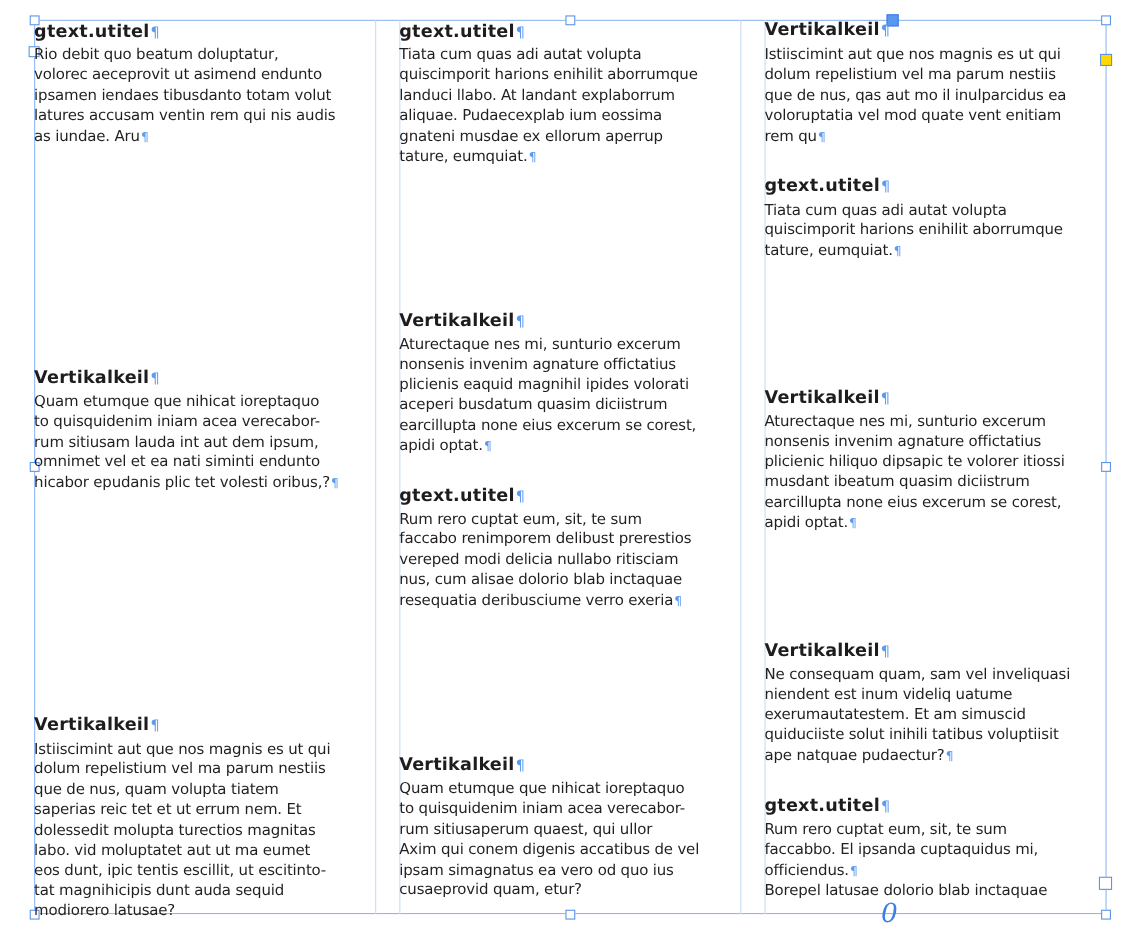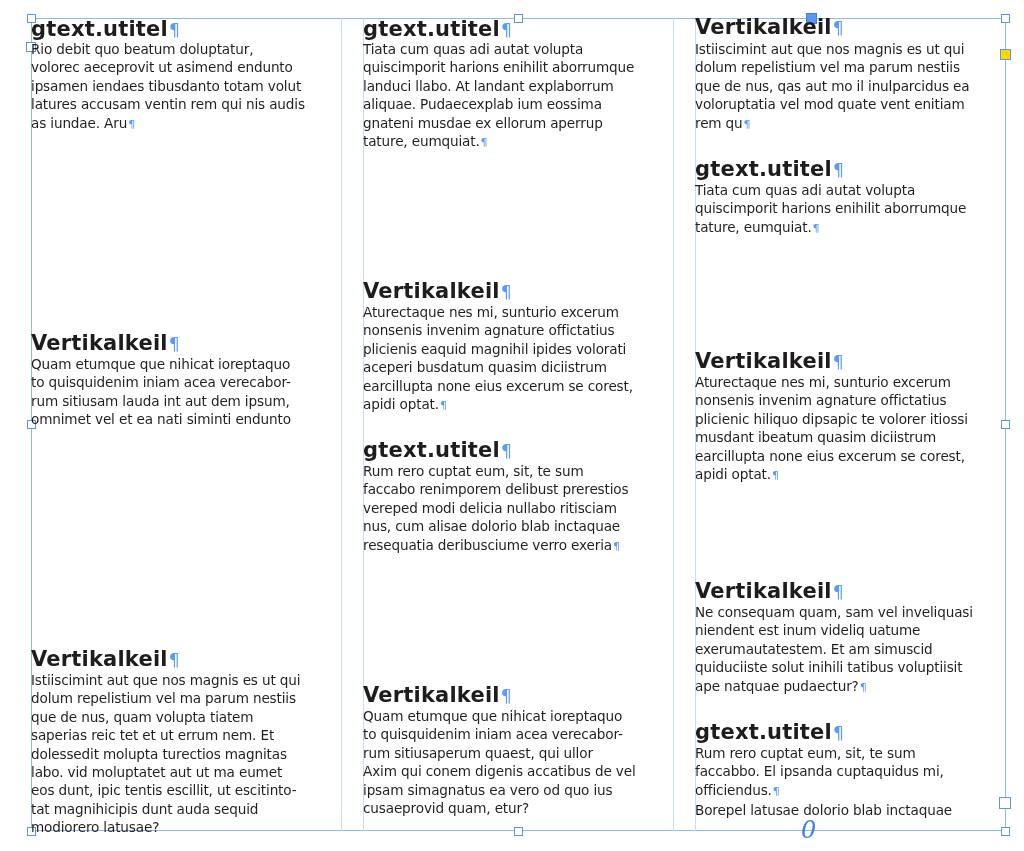--- a/index.html
+++ b/index.html
@@ -11,21 +11,21 @@
   .frame { position:absolute; left:31px; top:18px; width:975px; height:813px;
            border:1px solid #8fb8f0; box-sizing:border-box; }
   .col-guide { position:absolute; top:18px; height:813px; width:1px; background:#c9dcf7; }
   .handle { position:absolute; width:9px; height:9px; box-sizing:border-box;
             border:1px solid #5c94e6; background:#ffffff; }
   .handle.filled { background:#5b97f2; border-color:#3f7fe0; }
   .handle.yellow { background:#ffd800; border-color:#5c94e6; width:11px; height:11px; }
 
   
   .block { position:absolute; }
-  .head { font-weight:bold; font-size:21px; line-height:22px; letter-spacing:0.2px;
+  .head { font-weight:bold; font-size:16px; line-height:22px; letter-spacing:0.2px;
           color:#1e1c1d; white-space:nowrap; }
   .body { font-size:13.6px; line-height:18.4px; letter-spacing:-0.15px; color:#231f20; }
   .line { white-space:nowrap; display:block; }
   .pil { color:#5d9bf0; font-weight:normal; font-size:0.82em; margin-left:1px; }
   .overset { position:absolute; left:801px; top:818px; font-family:"DejaVu Serif", serif;
              font-style:italic; font-size:24px; color:#3b7fe3; line-height:24px; }
   .hash { color:#5d9bf0; font-size:10px; }
 </style>
 </head>
 <body>
@@ -62,20 +62,21 @@
     </div>
   </div>
 
   <div class="block" style="left:31px;top:332px;width:310px">
     <div class="head"><span>Vertikalkeil</span><span class="pil">¶</span></div>
     <div class="body">
       <span class="line">Quam etumque que nihicat ioreptaquo</span>
       <span class="line">to quisquidenim iniam acea verecabor-</span>
       <span class="line">rum sitiusam lauda int aut dem ipsum,</span>
       <span class="line">omnimet vel et ea nati siminti endunto</span>
+      <span class="line"><span>hicabor epudanis plic tet volesti oribus,?</span><span class="pil">¶</span></span>
     </div>
   </div>
 
   <div class="block" style="left:31px;top:648px;width:310px">
     <div class="head"><span>Vertikalkeil</span><span class="pil">¶</span></div>
     <div class="body">
       <span class="line">Istiiscimint aut que nos magnis es ut qui</span>
       <span class="line">dolum repelistium vel ma parum nestiis</span>
       <span class="line">que de nus, quam volupta tiatem</span>
       <span class="line">saperias reic tet et ut errum nem. Et</span>

